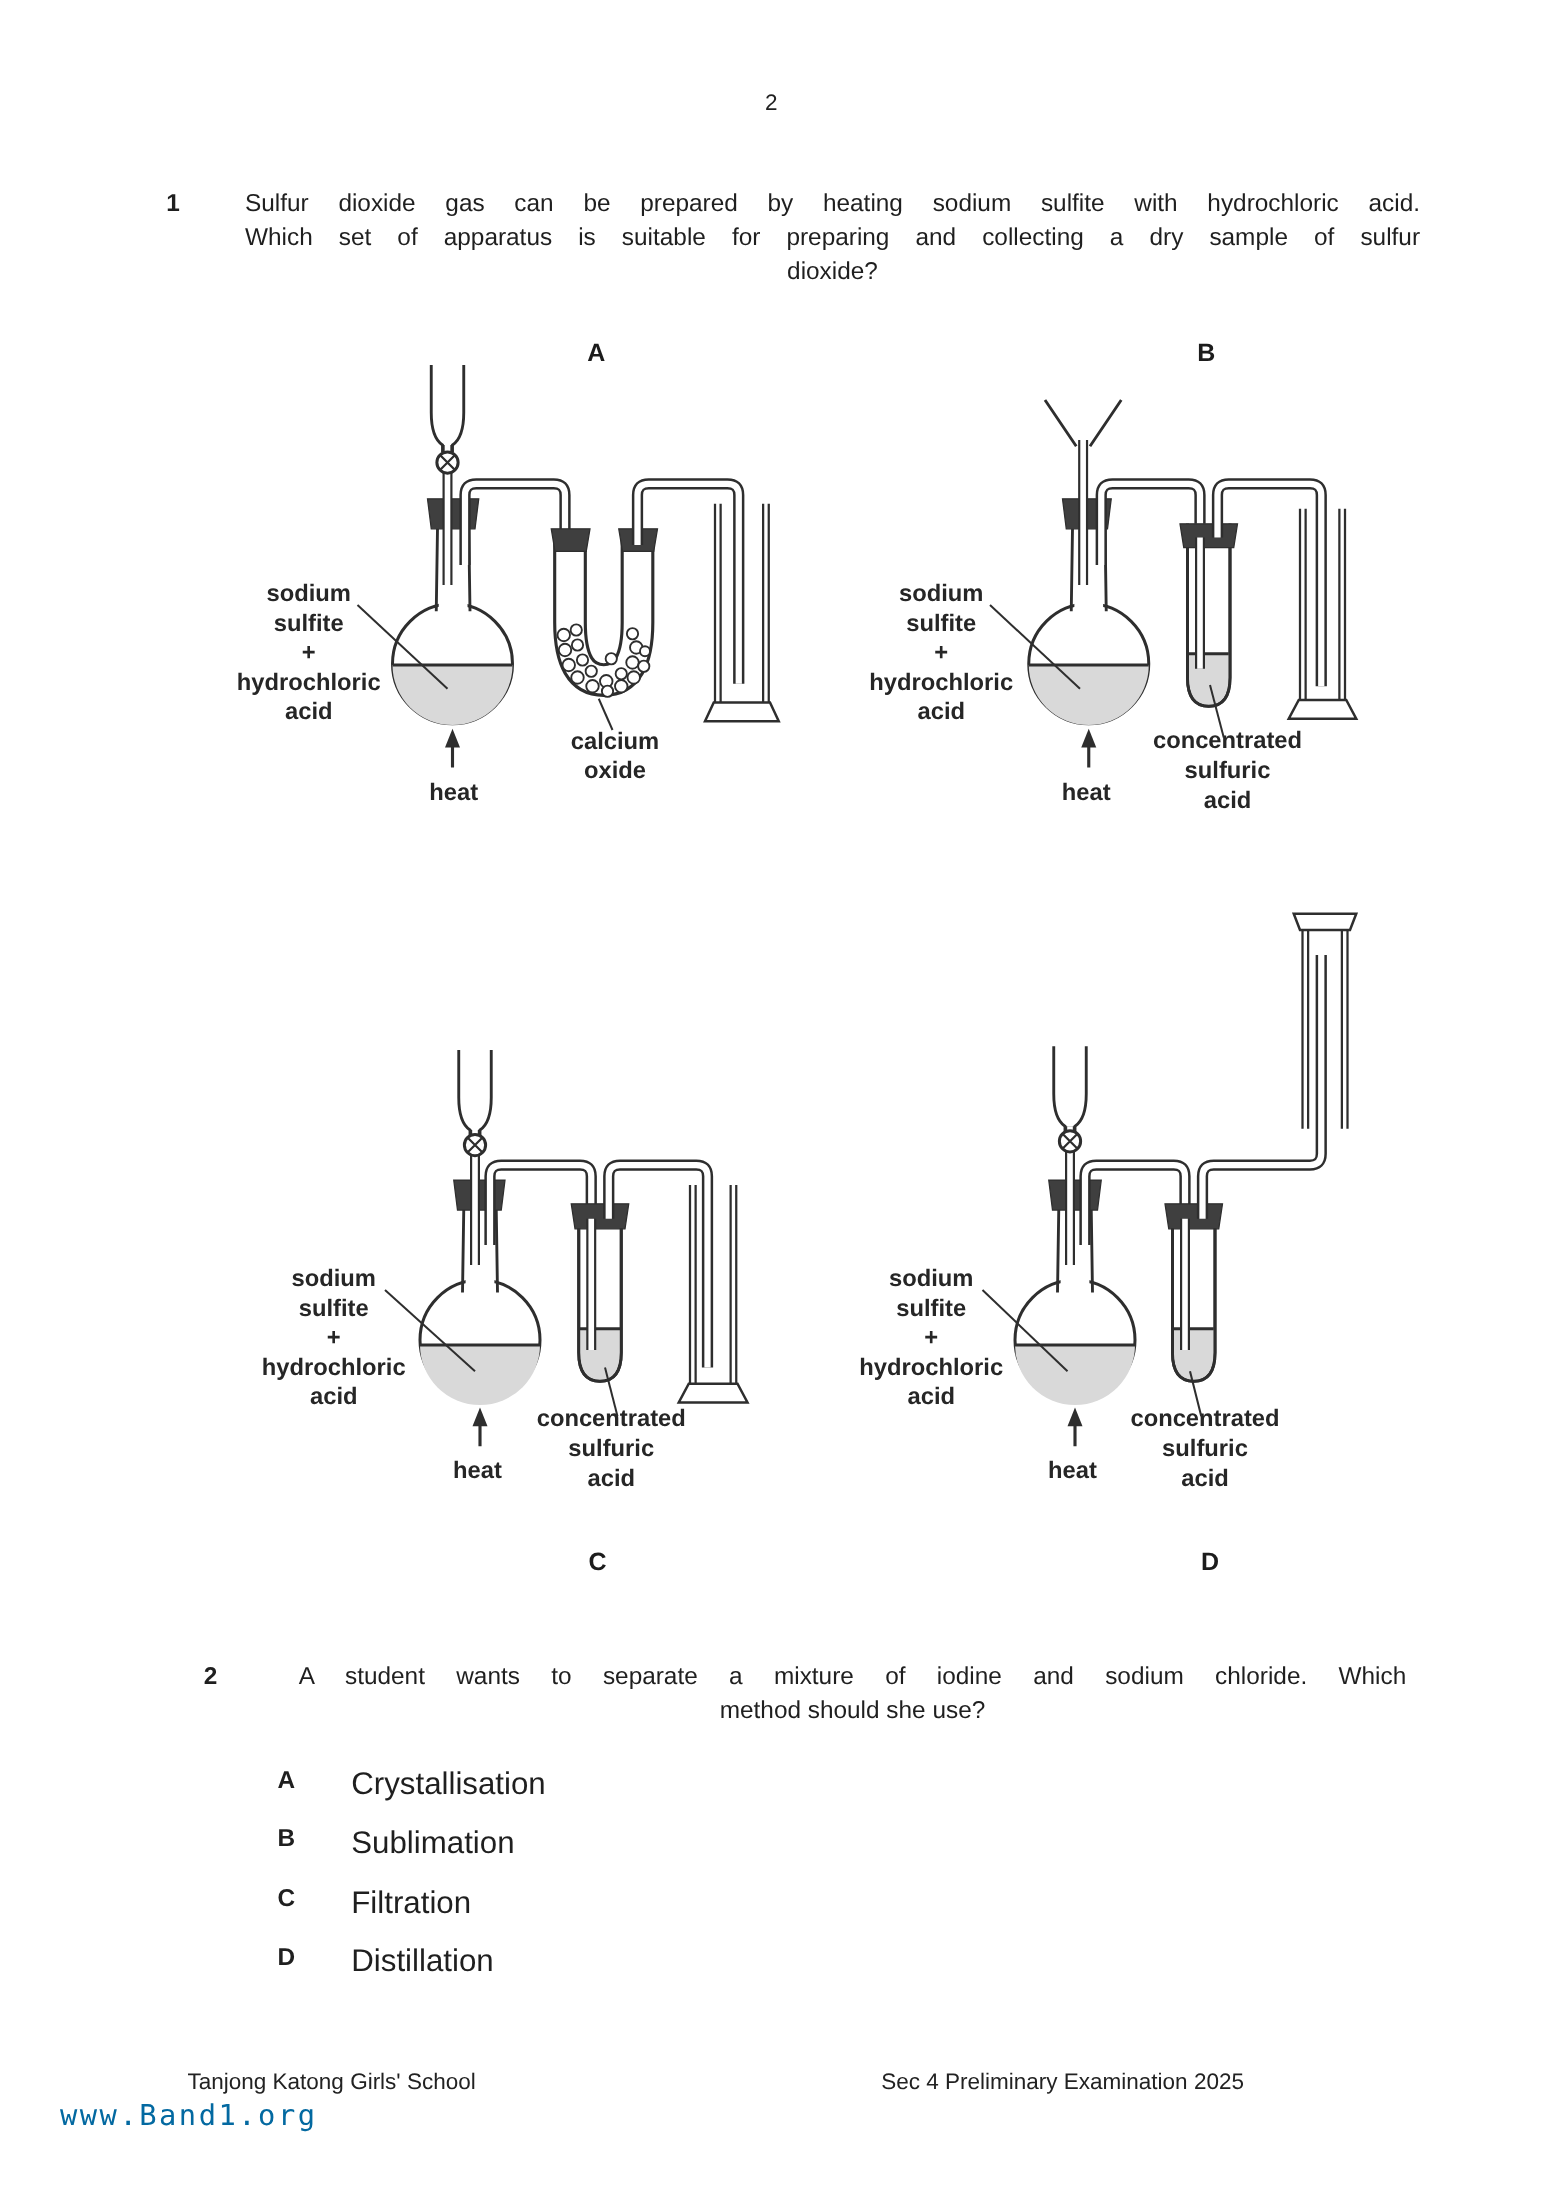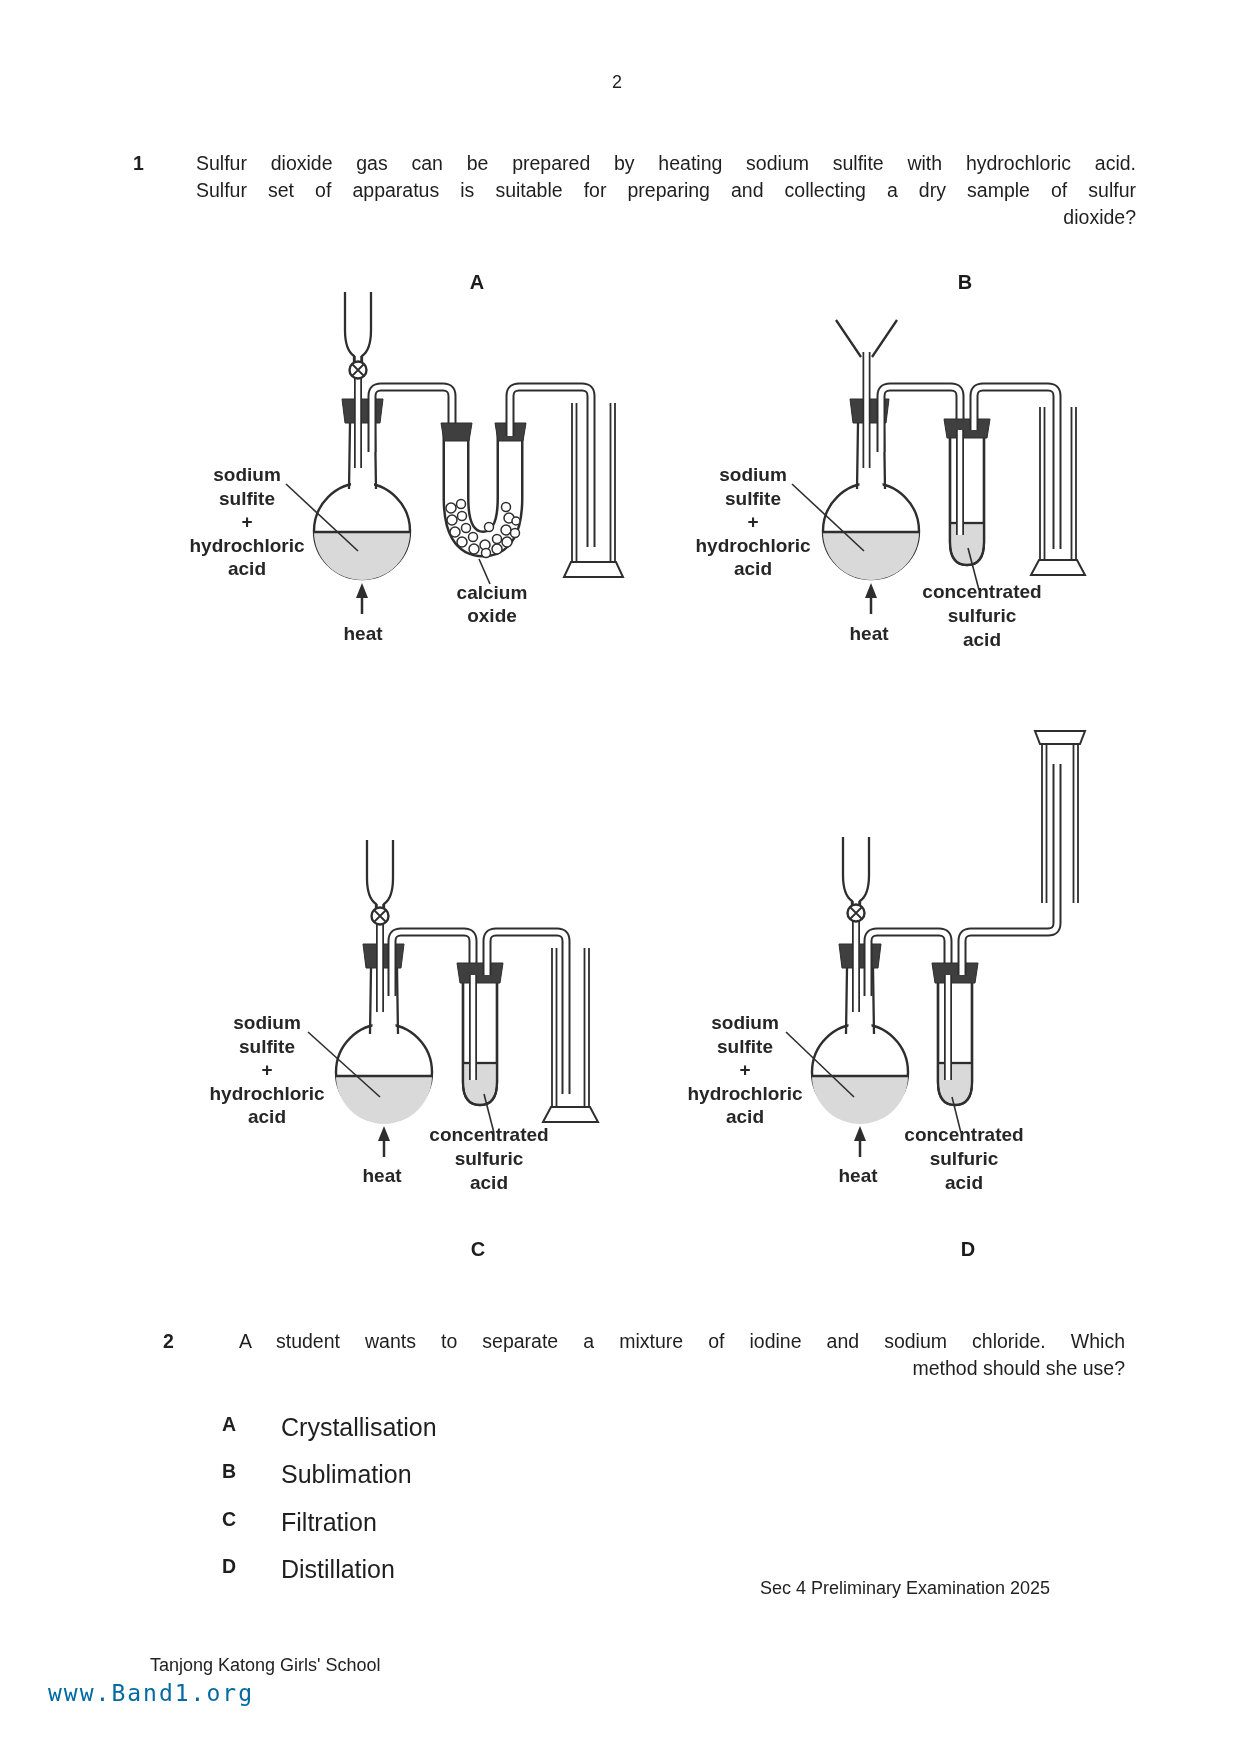--- a/index.html
+++ b/index.html
@@ -4,21 +4,21 @@
 <style>
   html,body{margin:0;padding:0;}
   body{
     width:1239px;height:1754px;position:relative;background:#ffffff;
     font-family:"Liberation Sans",sans-serif;color:#1f1f1f;overflow:hidden;
   }
   .qblock{position:absolute;font-size:19.5px;line-height:27px;}
   .qnum{position:absolute;left:0;top:0;font-weight:bold;}
   .qlines{position:absolute;top:0;margin-left:28px;}
   .jline{text-align:justify;text-align-last:justify;}
-  .lline{text-align:right;}
+  .lline{text-align:center;}
   .pagenum{position:absolute;font-size:18px;}
   .optrow .optletter{position:absolute;font-weight:bold;font-size:19.5px;}
   .optrow .optlabel{position:absolute;font-size:25px;}
   .footer{position:absolute;font-size:18px;color:#222;}
   .watermark{
     position:absolute;font-family:"DejaVu Sans Mono",monospace;
     font-size:23px;letter-spacing:2px;color:#0369a1;
   }
   svg{position:absolute;left:0;top:0;}
   svg text{font-family:"Liberation Sans",sans-serif;font-size:19px;font-weight:600;fill:#262626;}
@@ -41,21 +41,21 @@
 </style>
 </head>
 <body>
 
 <div class="pagenum" style="left:612px;top:72px;">2</div>
 
 <div class="qblock" style="left:133px;top:150px;width:977px;">
   <div class="qnum">1</div>
   <div class="qlines" style="left:35px;width:940px;">
     <div class="jline">Sulfur dioxide gas can be prepared by heating sodium sulfite with hydrochloric acid.</div>
-    <div class="jline">Sulfur set of apparatus is suitable for preparing and collecting a dry sample of sulfur</div>
+    <div class="jline">Which set of apparatus is suitable for preparing and collecting a dry sample of sulfur</div>
     <div class="lline">dioxide?</div>
   </div>
 </div>
 
 <svg width="1239" height="1754" viewBox="0 0 1239 1754">
 
   <g>
     <text class="cap" x="477" y="289" text-anchor="middle">A</text>
 
     <circle class="glass" cx="362" cy="531" r="48"></circle>
@@ -345,14 +345,14 @@
     <div class="optletter" style="left:222px;top:1508px;">C</div>
     <div class="optlabel" style="left:281px;top:1508px;">Filtration</div>
   </div>
   <div class="optrow">
     <div class="optletter" style="left:222px;top:1555px;">D</div>
     <div class="optlabel" style="left:281px;top:1555px;">Distillation</div>
   </div>
 </div>
 
 <div class="footer" style="left:150px;top:1655px;">Tanjong Katong Girls' School</div>
-<div class="footer" style="left:705px;top:1578px;width:400px;text-align:center;">Sec 4 Preliminary Examination 2025</div>
+<div class="footer" style="left:705px;top:1655px;width:400px;text-align:left;">Sec 4 Preliminary Examination 2025</div>
 <div class="watermark" style="left:48px;top:1680px;">www.Band1.org</div>
 
 </body></html>

